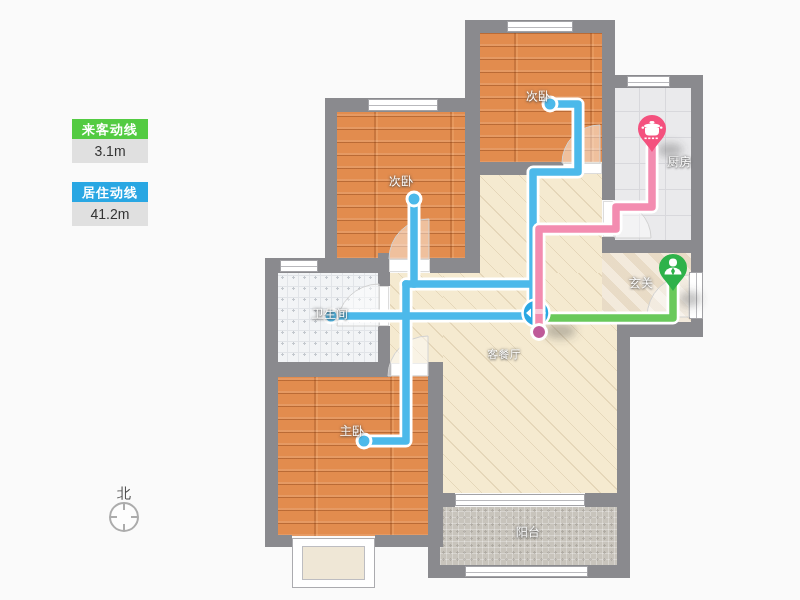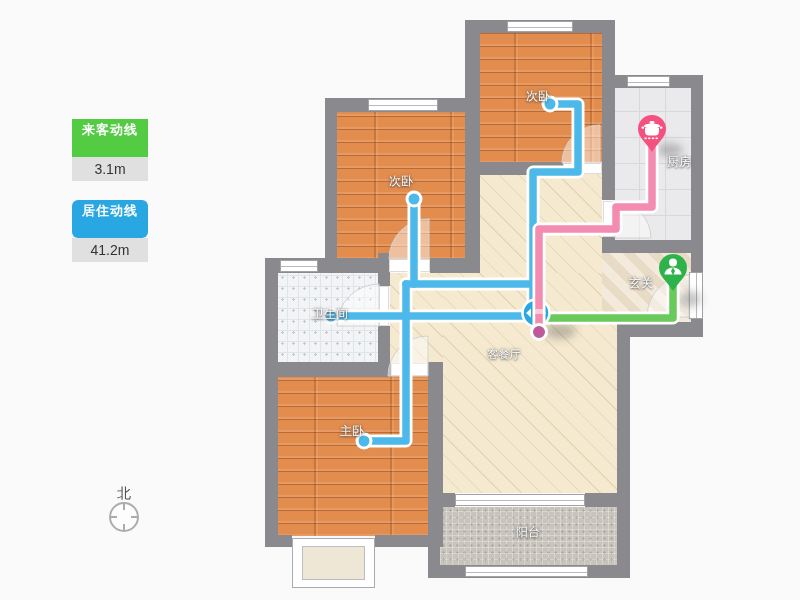--- a/index.html
+++ b/index.html
@@ -1,26 +1,26 @@
 <!DOCTYPE html>
 <html style="--green: #53CB42; --green-line: #69C95B; --green-pin: #2EB24A; --blue: #29A7E3; --blue-line: #4CB9EA; --pink: #F4517E; --pink-line: #F286AC; --pink-cap: #BF5A99; --wall: #8A8A8E;"><head>
 <meta charset="utf-8">
 <style>
   html,body{margin:0;padding:0;}
   .canvas{position:relative;width:800px;height:600px;background:#FAFAFA;overflow:hidden;
           font-family:"Liberation Sans","DejaVu Sans",sans-serif;}
   
   .legend{position:absolute;left:72px;top:119px;width:76px;}
   .legend-item{margin-bottom:19px;}
-  .legend-item .hdr{height:38px;line-height:22px;text-align:center;color:#fff;
+  .legend-item .hdr{height:20px;line-height:22px;text-align:center;color:#fff;
                     font-size:13px;font-weight:bold;letter-spacing:1px;}
   .legend-item .val{height:24px;line-height:24px;text-align:center;color:#333;
                     font-size:14px;background:#E0E0E0;}
   .hdr-guest{background:var(--green,#53CB42);}
-  .hdr-living{background:var(--blue,#29A7E3);border-radius:6px;}
+  .hdr-living{background:var(--blue,#29A7E3);}
   .hdr-chore{background:var(--pink,#F4517E);}
   .wall{position:absolute;background:var(--wall,#8A8A8E);}
   .floor{position:absolute;}
   .wood{background-color:#E28C4E;
     background-image:
       repeating-linear-gradient(0deg, rgba(255,255,255,0.12) 0 2px, rgba(255,255,255,0) 2px 13px),
       repeating-linear-gradient(0deg, rgba(255,255,255,0) 0 12px, rgba(122,52,12,0.38) 12px 13px),
       repeating-linear-gradient(90deg, rgba(255,255,255,0) 0 37px, rgba(122,52,12,0.25) 37px 39px, rgba(255,210,160,0.18) 39px 41px, rgba(255,255,255,0) 41px 76px);}
   .tile-k{background-color:#EAEAEC;
     background-image:

